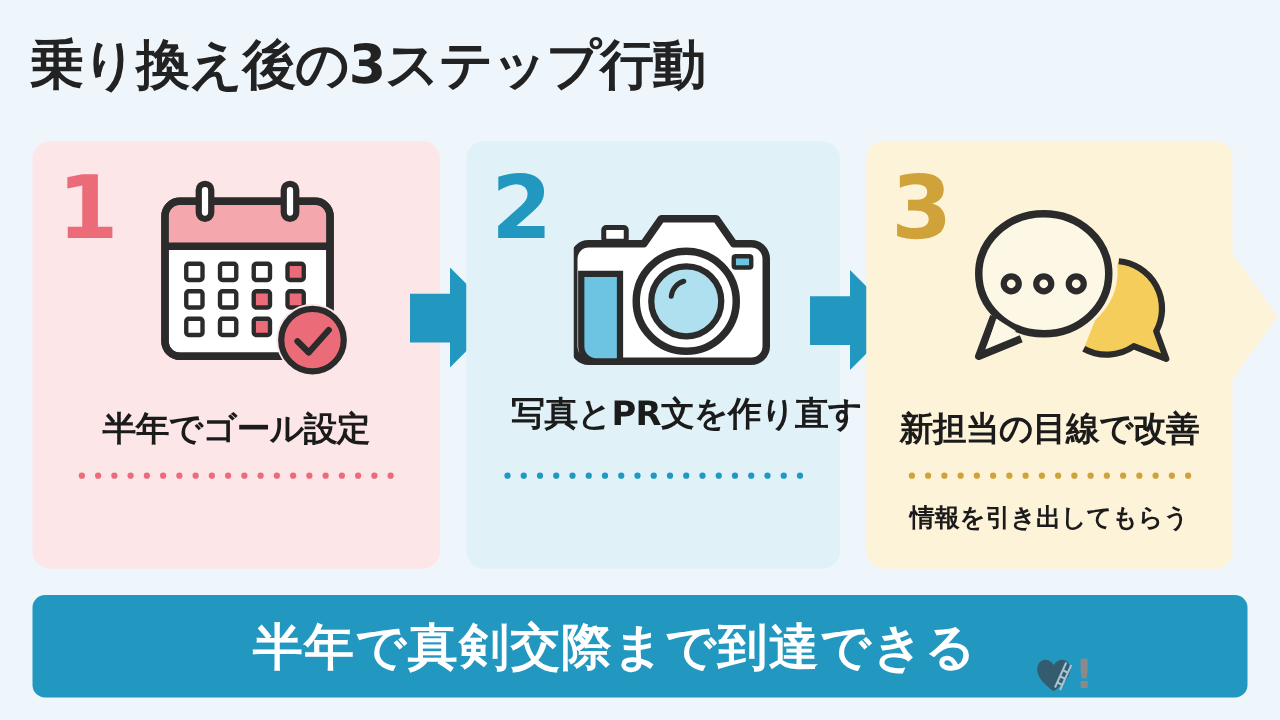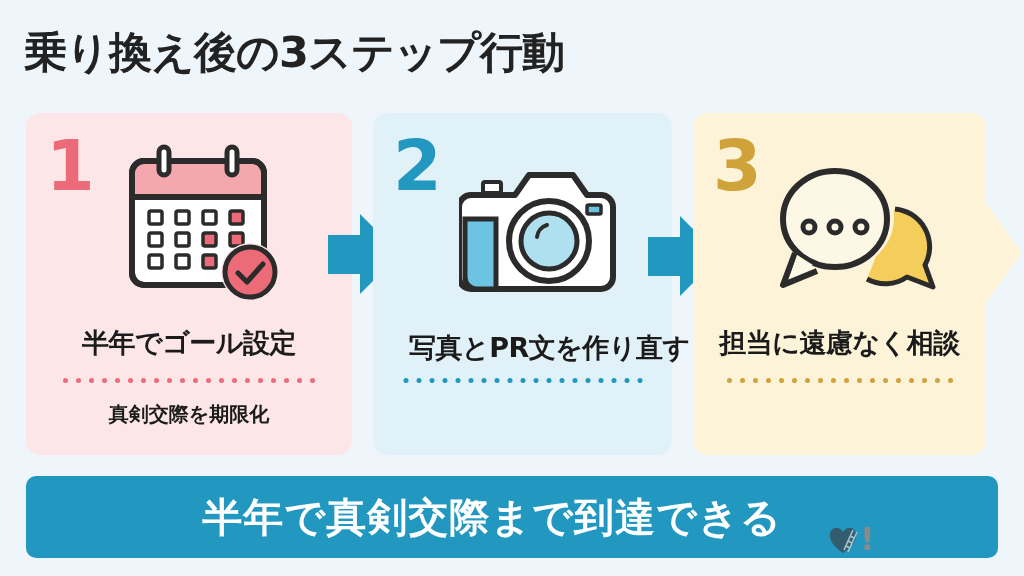--- a/index.html
+++ b/index.html
@@ -107,39 +107,38 @@
       <span style="background:#ec6b78"></span>
       <span style="background:#ec6b78"></span>
       <span style="background:#ec6b78"></span>
       <span style="background:#ec6b78"></span>
       <span style="background:#ec6b78"></span>
       <span style="background:#ec6b78"></span>
       <span style="background:#ec6b78"></span>
       <span style="background:#ec6b78"></span>
       <span style="background:#ec6b78"></span>
   </div>
-  <div class="sub" style="top:288px;">真剣交際を期限化</div>
 </div>
 
 <svg class="arrow" style="left:328px; top:214px;" width="72" height="80" viewBox="0 0 72 80">
   <polygon points="0,21 32,21 32,0 72,40 32,80 32,60 0,60" fill="#2297c0"></polygon>
 </svg>
 
 <div class="card c2">
   <div class="num" style="left:20px; top:18px; color:#2297c0;">2</div>
   <svg class="icon-box" style="left:86px; top:52px;" width="160" height="130" viewBox="0 0 160 130">
     <path d="M18 30 h38 l14 -20 h44 l14 20 h14 a12 12 0 0 1 12 12 v70 a12 12 0 0 1 -12 12 h-130 a12 12 0 0 1 -12 -12 v-70 a12 12 0 0 1 12 -12 z" fill="#ffffff" stroke="#2b2b2b" stroke-width="6" stroke-linejoin="round"></path>
     <rect x="24" y="17" width="18" height="11" rx="2" fill="#ffffff" stroke="#2b2b2b" stroke-width="4"></rect>
     <path d="M6 54 h31 v70 h-19 a12 12 0 0 1 -12 -12 z" fill="#6cc4e2" stroke="#2b2b2b" stroke-width="5"></path>
     <rect x="128" y="40" width="14" height="9" rx="1.5" fill="#6cc4e2" stroke="#2b2b2b" stroke-width="3.5"></rect>
     <circle cx="90" cy="76" r="40" fill="#ffffff" stroke="#2b2b2b" stroke-width="6"></circle>
     <circle cx="90" cy="76" r="28" fill="#aee0f0" stroke="#2b2b2b" stroke-width="5"></circle>
     <path d="M78 72 a14 14 0 0 1 10 -12" fill="none" stroke="#2b2b2b" stroke-width="4" stroke-linecap="round"></path>
   </svg>
-  <div class="heading" style="top:217px;margin-left:36px;">写真とPR文を作り直す</div>
+  <div class="heading" style="top:200px;margin-left:36px;">写真とPR文を作り直す</div>
   <div class="dots" style="top:265px;">
     <span style="background:#2297c0"></span>
       <span style="background:#2297c0"></span>
       <span style="background:#2297c0"></span>
       <span style="background:#2297c0"></span>
       <span style="background:#2297c0"></span>
       <span style="background:#2297c0"></span>
       <span style="background:#2297c0"></span>
       <span style="background:#2297c0"></span>
       <span style="background:#2297c0"></span>
@@ -165,41 +164,42 @@
   <svg class="icon-box" style="left:80px; top:52px;" width="170" height="130" viewBox="0 0 170 130">
     <path d="M122 44 a38 38 0 0 1 30 56 l8 22 l-26 -10 a38 38 0 0 1 -40 2" fill="#f5cd5a" stroke="#2b2b2b" stroke-width="5" stroke-linejoin="round"></path>
     <path d="M60 4 a52 48 0 1 1 6 96 l-34 14 l10 -22 a52 48 0 0 1 18 -88 z" fill="#fdf7e6" stroke="#fcf3d9" stroke-width="12" stroke-linejoin="round"></path>
     <ellipse cx="62" cy="54" rx="52" ry="48" fill="#fdf7e6" stroke="#2b2b2b" stroke-width="6"></ellipse>
     <path d="M22 88 l-12 32 l34 -14" fill="#fdf7e6" stroke="#2b2b2b" stroke-width="6" stroke-linejoin="round"></path>
     <path d="M24 90 l-6 18 l22 -8 z" fill="#fdf7e6"></path>
     <circle cx="36" cy="62" r="6" fill="none" stroke="#2b2b2b" stroke-width="5"></circle>
     <circle cx="62" cy="62" r="6" fill="none" stroke="#2b2b2b" stroke-width="5"></circle>
     <circle cx="88" cy="62" r="6" fill="none" stroke="#2b2b2b" stroke-width="5"></circle>
   </svg>
-  <div class="heading" style="top:212px;">担当に遠慮なく相談</div>
+  <div class="heading" style="top:212px;">新担当の目線で改善</div>
   <div class="dots" style="top:265px;">
     <span style="background:#cfa23a"></span>
       <span style="background:#cfa23a"></span>
       <span style="background:#cfa23a"></span>
       <span style="background:#cfa23a"></span>
       <span style="background:#cfa23a"></span>
       <span style="background:#cfa23a"></span>
       <span style="background:#cfa23a"></span>
       <span style="background:#cfa23a"></span>
       <span style="background:#cfa23a"></span>
       <span style="background:#cfa23a"></span>
       <span style="background:#cfa23a"></span>
       <span style="background:#cfa23a"></span>
       <span style="background:#cfa23a"></span>
       <span style="background:#cfa23a"></span>
       <span style="background:#cfa23a"></span>
       <span style="background:#cfa23a"></span>
       <span style="background:#cfa23a"></span>
       <span style="background:#cfa23a"></span>
   </div>
+  <div class="sub" style="top:288px;">情報を引き出してもらう</div>
 </div>
 <svg class="card3-point" viewBox="0 0 40 106">
   <polygon points="0,0 38,53 0,106" fill="#fcf3d9"></polygon>
 </svg>
 
 <div class="banner">
   <div class="banner-text">半年で真剣交際まで到達できる</div>
 </div>
 
 <div class="logo">

